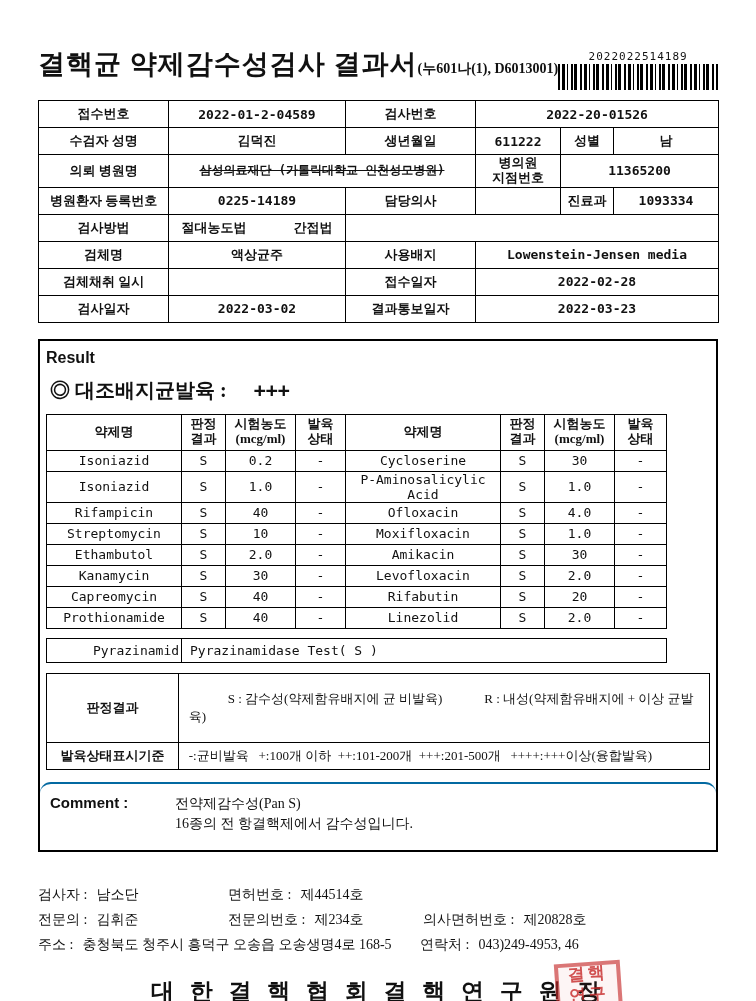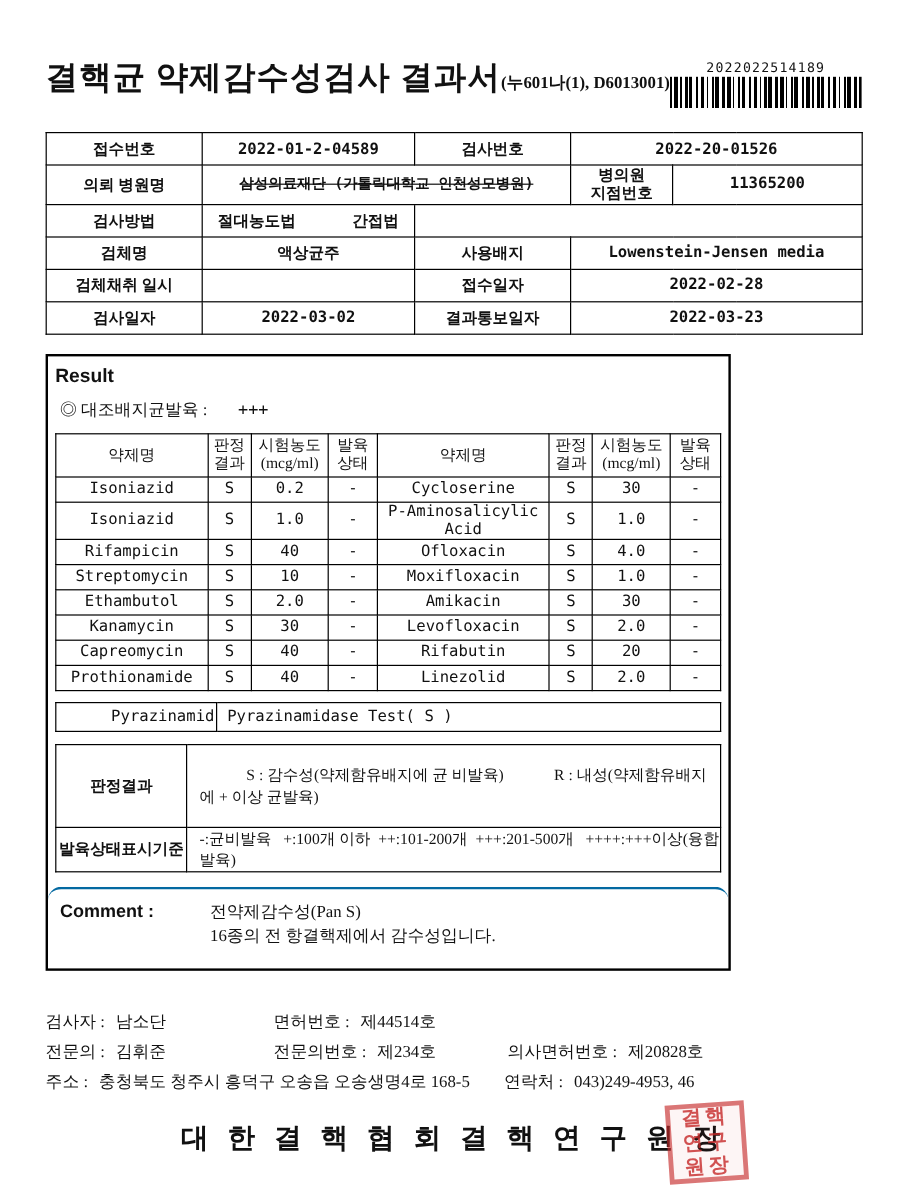--- a/index.html
+++ b/index.html
@@ -22,41 +22,41 @@
     height:26px; margin-top:1px;
     background: repeating-linear-gradient(90deg,
       #000 0px,#000 2px,#fff 2px,#fff 4px,
       #000 4px,#000 7px,#fff 7px,#fff 9px,
       #000 9px,#000 10px,#fff 10px,#fff 13px,
       #000 13px,#000 15px,#fff 15px,#fff 16px,
       #000 16px,#000 19px,#fff 19px,#fff 22px);
   }
 
   
-  table.info { border-collapse:collapse; table-layout:fixed; width:680px; margin-top:20px; }
+  table.info { border-collapse:collapse; table-layout:fixed; width:680px; margin-top:10px; }
   table.info td {
     border:1.5px solid #000; height:27px; font-size:13px;
     text-align:center; vertical-align:middle; padding:1px 3px; overflow:hidden;
   }
   table.info td.lbl { font-weight:bold; }
   table.info td.val { font-family:"DejaVu Sans Mono", monospace; font-weight:bold; }
   .tiny { font-size:10px; line-height:1.15; white-space:pre-line; font-weight:bold; }
   .strike { text-decoration:line-through; font-size:12px; }
   .pre { white-space:pre; }
 
   
-  .result-box { border:2px solid #000; margin-top:16px; width:571px; }
+  .result-box { border:2px solid #000; margin-top:16px; width:680px; }
   .result-main { padding:8px 6px 12px 6px; }
   .result-title { font-size:16px; font-weight:bold; font-family:"Liberation Sans", sans-serif; }
-  .control-line { margin:10px 0 2px 4px; font-size:14px; font-weight:normal; }
+  .control-line { margin:10px 0 2px 4px; font-size:20px; font-weight:bold; }
   .control-line .cval { margin-left:22px; font-family:"DejaVu Sans Mono", monospace; }
 
   table.drug { border-collapse:collapse; table-layout:fixed; margin-top:10px; }
   table.drug th, table.drug td { border:1.5px solid #000; text-align:center; vertical-align:middle; }
-  table.drug th { height:36px; font-size:13px; line-height:1.15; white-space:pre-line; font-weight:normal; }
+  table.drug th { height:36px; font-size:13px; line-height:1.15; white-space:pre-line; font-weight:bold; }
   table.drug td { height:21px; font-size:13px; font-family:"DejaVu Sans Mono", monospace; }
 
   table.pyra { border-collapse:collapse; table-layout:fixed; margin-top:9px; }
   table.pyra td { border:1.5px solid #000; height:24px; font-size:13px; vertical-align:middle; }
   table.pyra td.pl { text-align:center; font-family:"DejaVu Sans Mono", monospace;padding-left:44px; }
   table.pyra td.pv { text-align:left; padding-left:8px; font-family:"DejaVu Sans Mono", monospace; }
 
   table.legend { border-collapse:collapse; table-layout:fixed; margin-top:10px;border-radius:12px; }
   table.legend td { border:1.5px solid #000; height:27px; font-size:13px; vertical-align:middle; }
   table.legend td.ll { text-align:center; font-weight:bold; }
@@ -114,25 +114,41 @@
         <col style="width:105px">
     </colgroup>
     <tbody>
     <tr>
       <td class="lbl">접수번호</td>
       <td class="val">2022-01-2-04589</td>
       <td class="lbl">검사번호</td>
       <td class="val" colspan="3">2022-20-01526</td>
     </tr>
     <tr>
+      <td class="lbl">수검자 성명</td>
+      <td class="val">김덕진</td>
+      <td class="lbl">생년월일</td>
+      <td class="val">611222</td>
+      <td class="lbl">성별</td>
+      <td class="val">남</td>
+    </tr>
+    <tr>
       <td class="lbl">의뢰 병원명</td>
       <td class="val" colspan="2"><span class="strike">삼성의료재단 (가톨릭대학교 인천성모병원)</span></td>
       <td class="lbl tiny">병의원
 지점번호</td>
       <td class="val" colspan="2">11365200</td>
+    </tr>
+    <tr>
+      <td class="lbl">병원환자 등록번호</td>
+      <td class="val">0225-14189</td>
+      <td class="lbl">담당의사</td>
+      <td class="val"></td>
+      <td class="lbl">진료과</td>
+      <td class="val">1093334</td>
     </tr>
     <tr>
       <td class="lbl">검사방법</td>
       <td class="val pre">절대농도법      간접법</td>
       <td colspan="4"></td>
     </tr>
     <tr>
       <td class="lbl">검체명</td>
       <td class="val">액상균주</td>
       <td class="lbl">사용배지</td>

